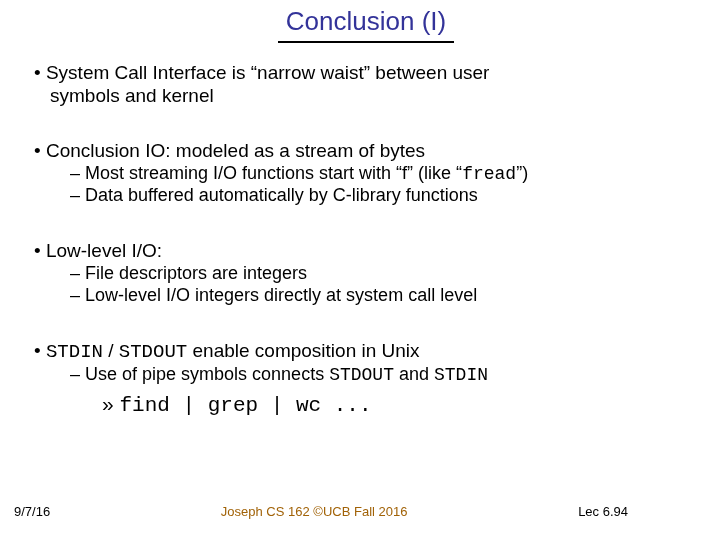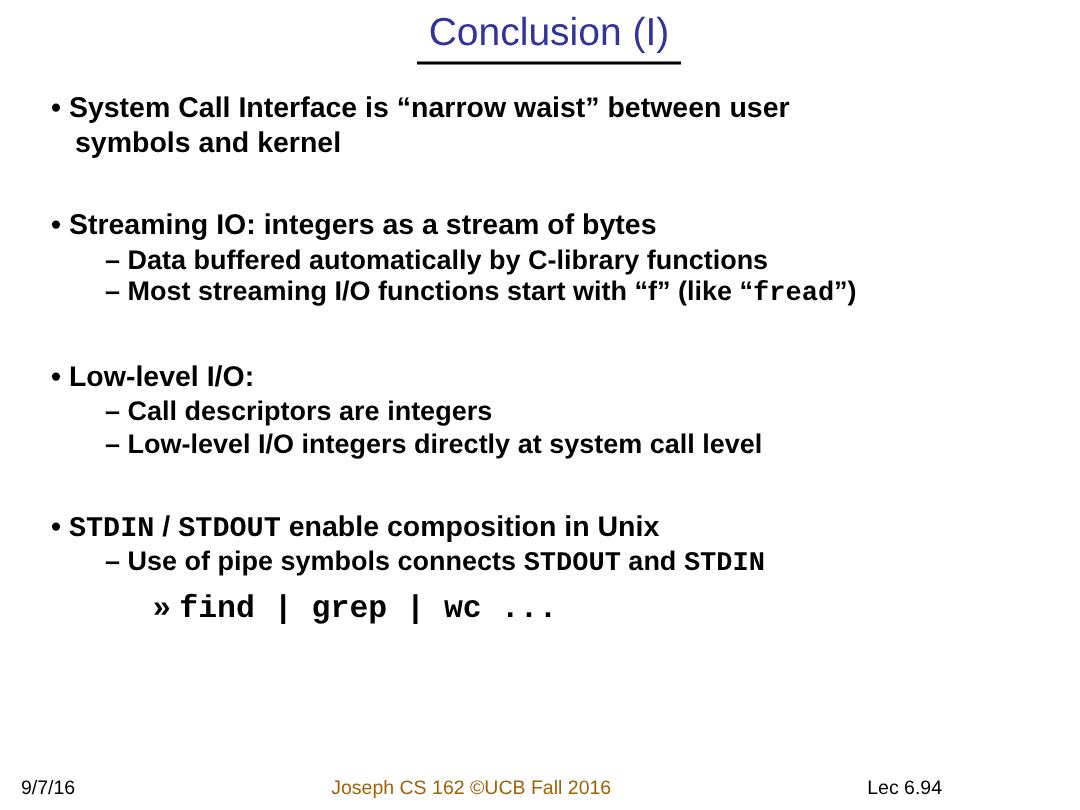--- a/index.html
+++ b/index.html
@@ -21,21 +21,20 @@
     display: inline-block;
     font-size: 26px;
     color: #333399;
     padding: 0 8px 4px 8px;
     border-bottom: 2px solid #000;
   }
   .content {
     padding: 14px 28px 0 28px;
     font-size: 19px;
     line-height: 1.22;
-    font-weight: bold;
   }
   .b1 {
     margin-top: 4px;
     padding-left: 22px;
     text-indent: -16px;
   }
   .b1::before {
     content: "• ";
   }
   .b2 {
@@ -52,21 +51,21 @@
     font-size: 21px;
   }
   .b3::before {
     content: "» ";
   }
   .gap { height: 28px; }
   .sgap { height: 4px; }
   .mono { font-family: "Courier New", Courier, monospace; }
   .footer {
     position: absolute;
-    bottom: 8px;
+    bottom: 21px;
     left: 0;
     width: 642px;
     font-size: 13px;
     display: flex;
     justify-content: space-between;
     padding: 0 14px;
   }
   .footer .center {
     color: #a16207;
   }
@@ -81,36 +80,36 @@
 <div class="content">
 
   <div class="b1">
     <span>System Call Interface is “narrow waist” between user</span><br>
     <span style="text-indent:0;display:inline-block;padding-left:0px">symbols and kernel</span>
   </div>
 
   <div class="gap"></div>
 
   <div class="b1">
-    <span>Streaming IO: integers as a stream of bytes</span>
+    <span>Conclusion IO: modeled as a stream of bytes</span>
+  </div>
+  <div class="b2">
+    <span>Most streaming I/O functions start with “f” (like “</span><span class="mono">fread</span><span>”)</span>
   </div>
   <div class="b2">
     <span>Data buffered automatically by C-library functions</span>
-  </div>
-  <div class="b2">
-    <span>Most streaming I/O functions start with “f” (like “</span><span class="mono">fread</span><span>”)</span>
   </div>
 
   <div class="gap"></div>
 
   <div class="b1">
     <span>Low-level I/O:</span>
   </div>
   <div class="b2">
-    <span>Call descriptors are integers</span>
+    <span>File descriptors are integers</span>
   </div>
   <div class="b2">
     <span>Low-level I/O integers directly at system call level</span>
   </div>
 
   <div class="gap"></div>
 
   <div class="b1">
     <span class="mono">STDIN</span><span> / </span><span class="mono">STDOUT</span><span> enable composition in Unix</span>
   </div>

